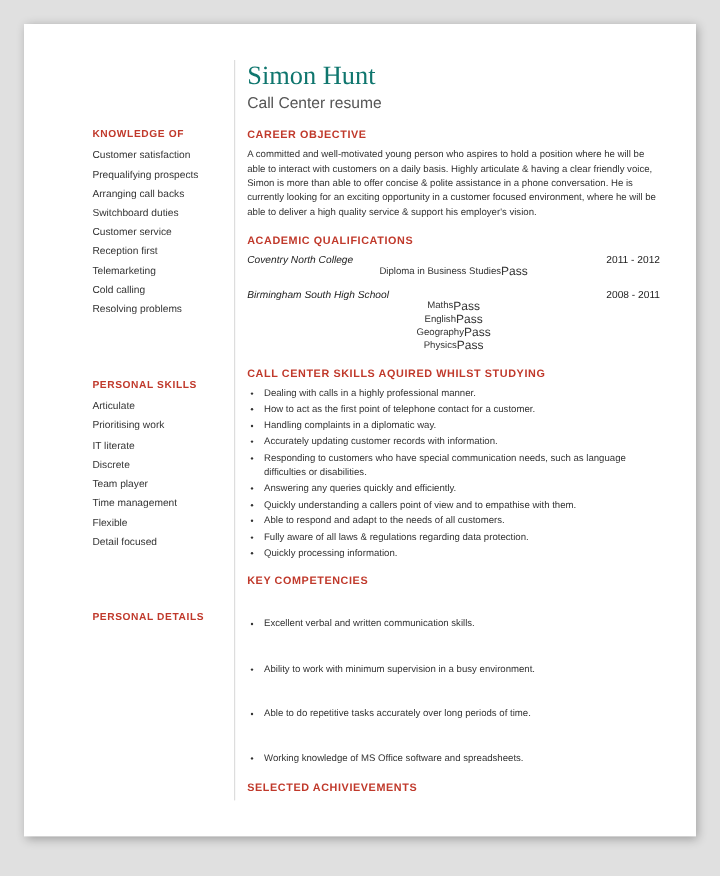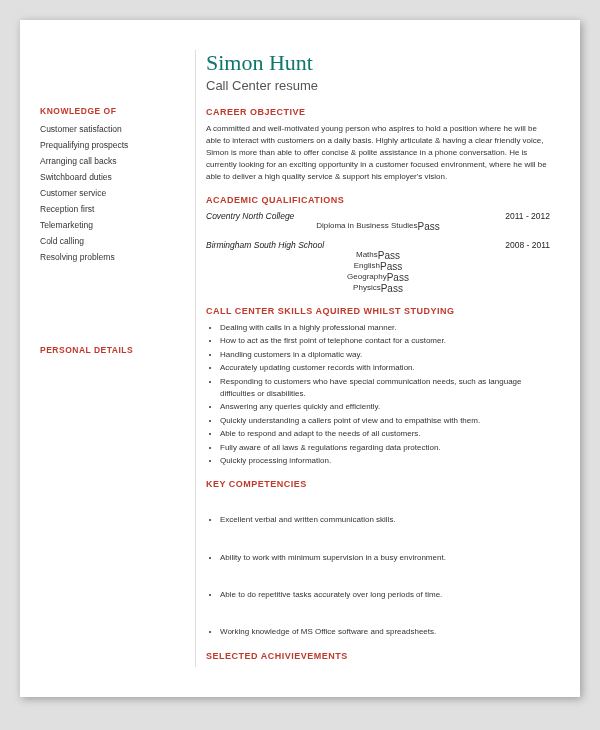--- a/index.html
+++ b/index.html
@@ -24,20 +24,21 @@
     }
     
     .sidebar {
       width: 155px;
       min-width: 155px;
       padding-right: 15px;
       padding-top: 0;
     }
     .sidebar-section {
       margin-bottom: 18px;
+      margin-left: 37px;
     }
     .sidebar-heading {
       font-size: 8.5px;
       font-weight: bold;
       color: #c0392b;
       text-transform: uppercase;
       letter-spacing: 0.5px;
       margin-bottom: 8px;
       margin-top: 4px;
     }
@@ -169,20 +170,33 @@
             <div class="sidebar-item">Customer service</div>
             <div class="sidebar-item">Reception first</div>
             <div class="sidebar-item">Telemarketing</div>
             <div class="sidebar-item">Cold calling</div>
             <div class="sidebar-item">Resolving problems</div>
           </div>
       </div>
 
       <div style="height: 30px;"></div>
 
+      <div class="sidebar-section">
+        <div class="sidebar-heading">PERSONAL SKILLS</div>
+        <div id="personal-skills-items">
+            <div class="sidebar-item">Articulate</div>
+            <div class="sidebar-item">Prioritising work</div>
+            <div class="sidebar-item">IT literate</div>
+            <div class="sidebar-item">Discrete</div>
+            <div class="sidebar-item">Team player</div>
+            <div class="sidebar-item">Time management</div>
+            <div class="sidebar-item">Flexible</div>
+            <div class="sidebar-item">Detail focused</div>
+          </div>
+      </div>
 
       <div style="height: 30px;"></div>
 
       <div class="sidebar-section">
         <div class="sidebar-heading">PERSONAL DETAILS</div>
       </div>
     </div>
 
     <div class="main-content">
 
@@ -227,21 +241,21 @@
               <span class="qual-subject">Physics</span>
               <span class="qual-result">Pass</span>
             </div>
           </div>
         </div>
 
       <div class="section-heading">CALL CENTER SKILLS AQUIRED WHILST STUDYING</div>
       <ul class="bullet-list" id="call-center-skills-list">
           <li>Dealing with calls in a highly professional manner.</li>
           <li>How to act as the first point of telephone contact for a customer.</li>
-          <li>Handling customers in a diplomatic way.</li>
+          <li>Handling complaints in a diplomatic way.</li>
           <li>Accurately updating customer records with information.</li>
           <li>Responding to customers who have special communication needs, such as language difficulties or disabilities.</li>
           <li>Answering any queries quickly and efficiently.</li>
           <li>Quickly understanding a callers point of view and to empathise with them.</li>
           <li>Able to respond and adapt to the needs of all customers.</li>
           <li>Fully aware of all laws &amp; regulations regarding data protection.</li>
           <li>Quickly processing information.</li>
         </ul>
 
       <div class="section-heading">KEY COMPETENCIES</div>

